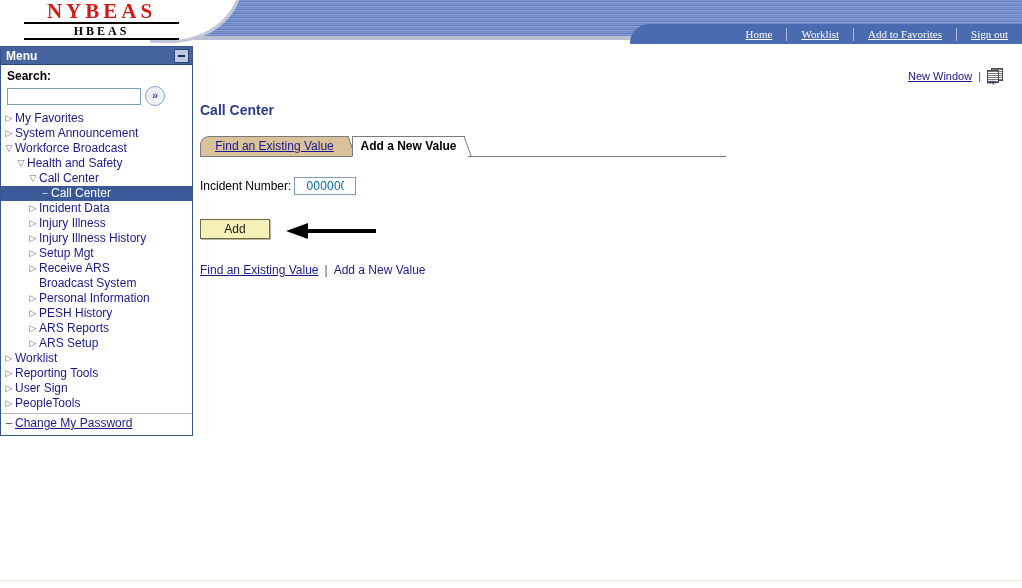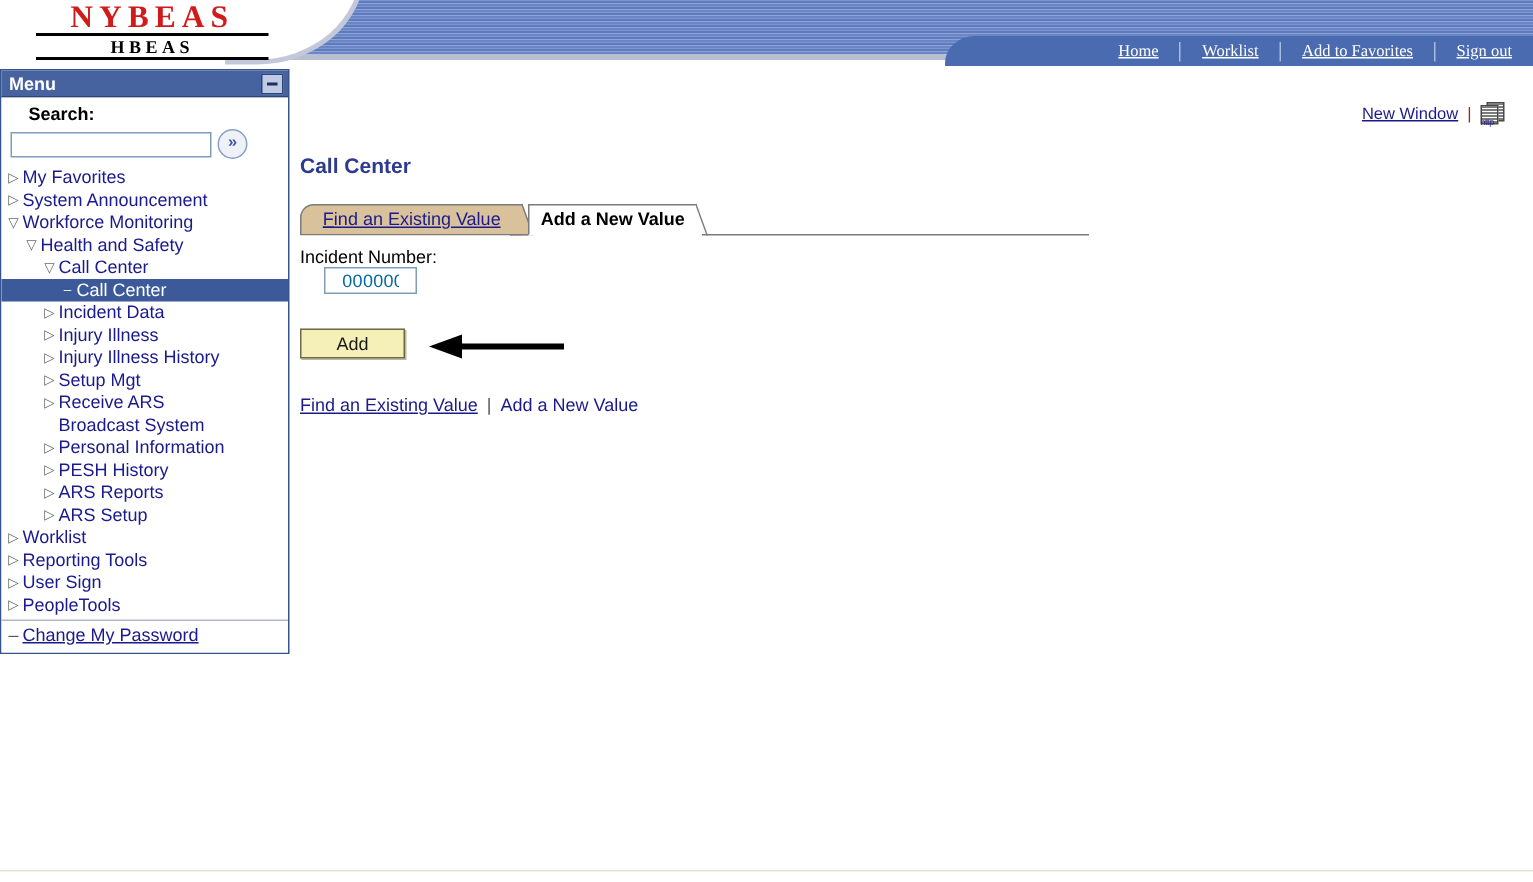--- a/index.html
+++ b/index.html
@@ -159,21 +159,21 @@
     width: 7px; height: 2px;
     background: #1b2f59;
   }
   #menu-body {
     padding: 4px 0 2px 0;
     background: #ffffff;
   }
   .search-label {
     font-weight: bold;
     font-size: 12px;
-    padding: 0 0 2px 18px;
+    padding: 0 0 2px 6px;
     color: #000;
   }
   .search-row {
     display: flex;
     align-items: center;
     padding: 1px 0 5px 6px;
   }
   .search-input {
     width: 134px;
     height: 17px;
@@ -371,24 +371,23 @@
     left: 268px;
     top: 20px;
     width: 258px;
     height: 1px;
     background: #7b7b7b;
   }
 
   
   #form-row {
     position: absolute;
-    left: 0; top: 104px;
+    left: 0; top: 117px;
     display: flex;
     align-items: center;
-    flex-direction: column;
   }
   #form-row .flabel {
     font-size: 12px;
     color: #000;
     margin-right: 3px;
   }
   #incident-input {
     width: 62px;
     height: 18px;
     box-sizing: border-box;
@@ -498,21 +497,21 @@
         <span class="mlabel">My Favorites</span>
       </div>
 
       <div class="menu-row lvl1">
         <span class="twisty">▷</span>
         <span class="mlabel">System Announcement</span>
       </div>
 
       <div class="menu-row lvl1">
         <span class="twisty">▽</span>
-        <span class="mlabel">Workforce Monitoring</span>
+        <span class="mlabel">Workforce Broadcast</span>
       </div>
 
       <div class="menu-row lvl2">
         <span class="twisty">▽</span>
         <span class="mlabel">Health and Safety</span>
       </div>
 
       <div class="menu-row lvl3">
         <span class="twisty">▽</span>
         <span class="mlabel">Call Center</span>

